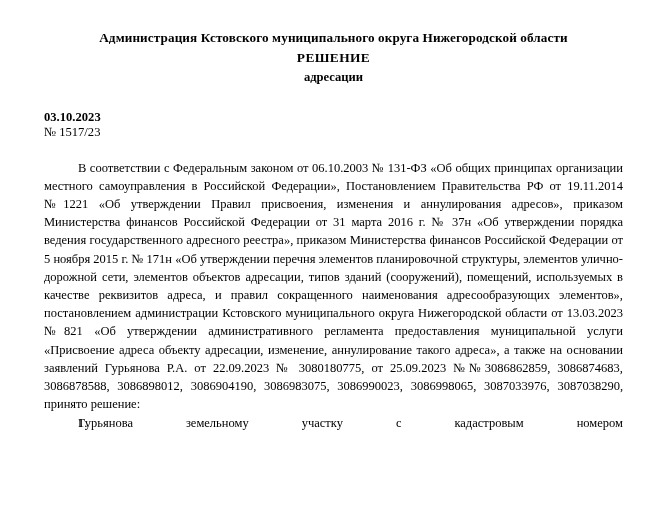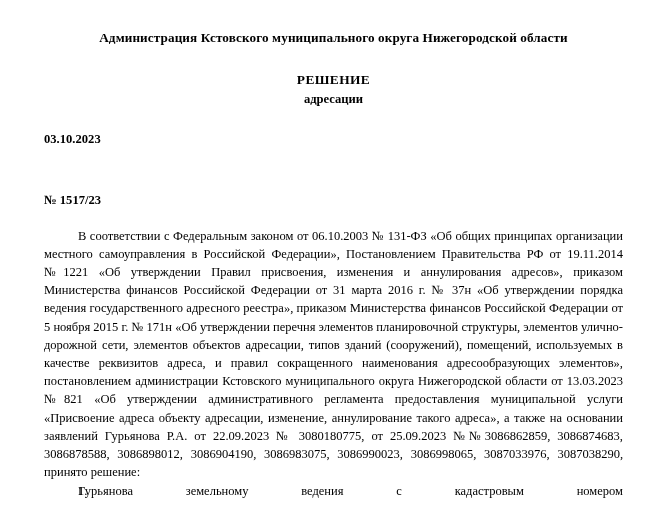--- a/index.html
+++ b/index.html
@@ -26,21 +26,21 @@
     font-weight: bold;
     font-size: 13.2px;
     letter-spacing: 0.1px;
     margin-top: 8px;
     margin-bottom: 0;
   }
   .doc-title {
     text-align: center;
     font-weight: bold;
     font-size: 13.4px;
-    margin-top: 26px;
+    margin-top: 4px;
     letter-spacing: 0.4px;
   }
   .doc-subtitle {
     text-align: center;
     font-weight: bold;
     font-size: 12.6px;
     margin-top: 4px;
     line-height: 1.25;
   }
   .doc-subtitle .line2 {
@@ -52,22 +52,21 @@
     align-items: baseline;
     margin-top: 24px;
     font-size: 12.6px;
     font-weight: bold;
     flex-direction: column;
   }
   .meta-date {
     font-weight: bold;
   }
   .meta-number {
-    font-weight: bold;
-    margin-top: 46px;
+    font-weight: normal;
   }
   .body-text {
     margin-top: 19px;
     font-size: 12.5px;
     line-height: 1.455;
     text-align: justify;
     text-indent: 34px;
     hyphens: manual;
   }
   .list-block {
@@ -118,21 +117,21 @@
 
   <div class="body-text">В соответствии с Федеральным законом от 06.10.2003 № 131-ФЗ «Об общих принципах организации местного самоуправления в Российской Федерации», Постановлением Правительства РФ от 19.11.2014 №1221 «Об утверждении Правил присвоения, изменения и аннулирования адресов», приказом Министерства финансов Российской Федерации от 31 марта 2016 г. № 37н «Об утверждении порядка ведения государственного адресного реестра», приказом Министерства финансов Российской Федерации от 5 ноября 2015 г. № 171н «Об утверждении перечня элементов планировочной структуры, элементов улично-дорожной сети, элементов объектов адресации, типов зданий (сооружений), помещений, используемых в качестве реквизитов адреса, и правил сокращенного наименования адресообразующих элементов», постановлением администрации Кстовского муниципального округа Нижегородской области от 13.03.2023 №821 «Об утверждении административного регламента предоставления муниципальной услуги «Присвоение адреса объекту адресации, изменение, аннулирование такого адреса», а также на основании заявлений Гурьянова Р.А. от 22.09.2023 № 3080180775, от 25.09.2023 №№3086862859, 3086874683, 3086878588, 3086898012, 3086904190, 3086983075, 3086990023, 3086998065, 3087033976, 3087038290, принято решение:</div>
 
   <div class="list-block">
     <div class="list-item">
       <span class="num">1.</span>
       <span class="txt">
         <span class="spread">
           <span>Гурьянова</span>
           <span>земельному</span>
-          <span>ведения</span>
+          <span>участку</span>
           <span>с</span>
           <span>кадастровым</span>
           <span>номером</span>
         </span>
       </span>
     </div>
   </div>
 
 </div>
 

